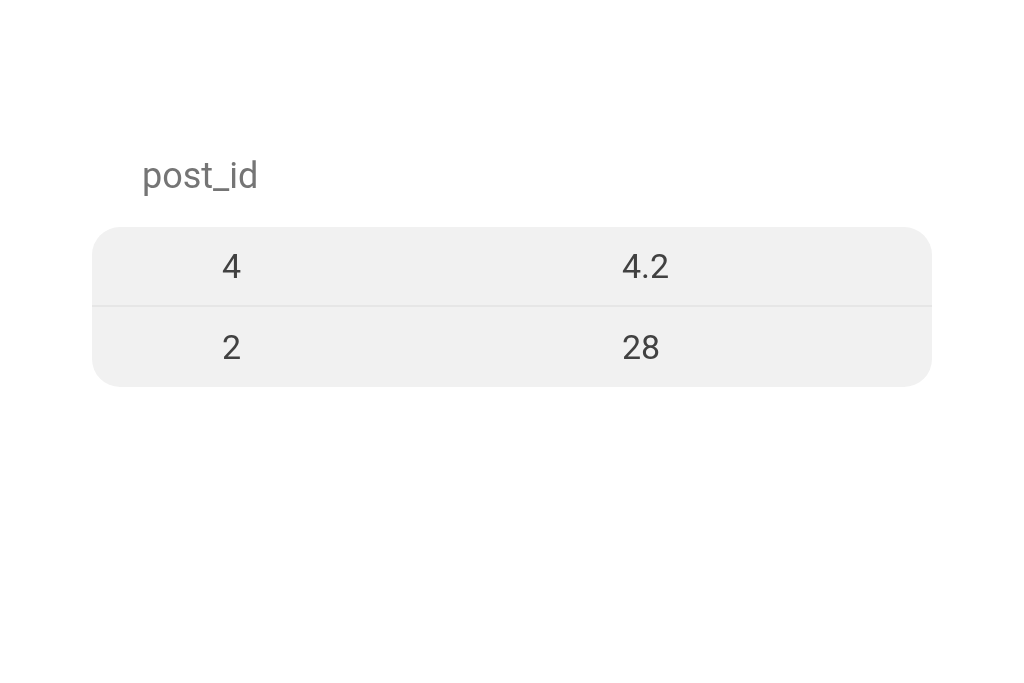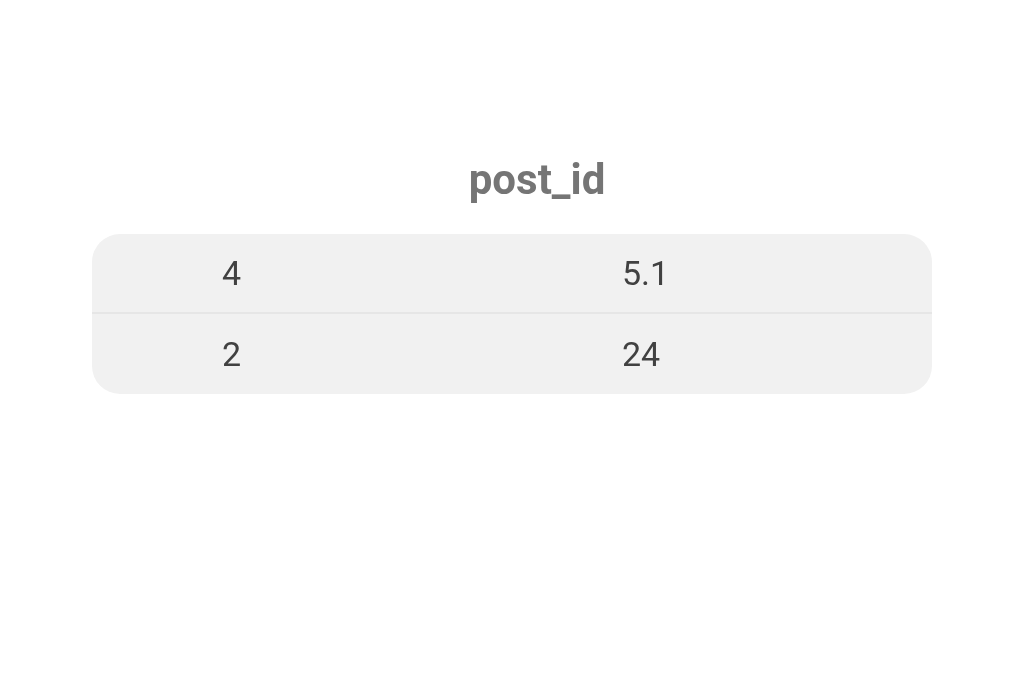--- a/index.html
+++ b/index.html
@@ -19,24 +19,23 @@
     }
     .table-container {
       width: 840px;
     }
     .table-header {
       display: flex;
       padding: 0 0 30px 0;
     }
     .header-cell {
       flex: 1;
-      font-size: 42px;
+      font-size: 36px;
       color: #757575;
-      font-weight: 700;
-      text-align: center;
+      font-weight: 400;
     }
     .header-cell.left {
       padding-left: 50px;
     }
     .header-cell.right {
       padding-left: 10px;
     }
     .table-body {
       background: #f1f1f1;
       border-radius: 28px;
@@ -66,20 +65,20 @@
 </head>
 <body>
 
 <div class="table-container">
   <div class="table-header">
     <div class="header-cell left">post_id</div>
   </div>
   <div class="table-body">
     <div class="table-row">
       <div class="cell left">4</div>
-      <div class="cell right">5.1</div>
+      <div class="cell right">4.2</div>
     </div>
     <div class="table-row">
       <div class="cell left">2</div>
-      <div class="cell right">24</div>
+      <div class="cell right">28</div>
     </div>
   </div>
 </div>
 
 </body></html>

